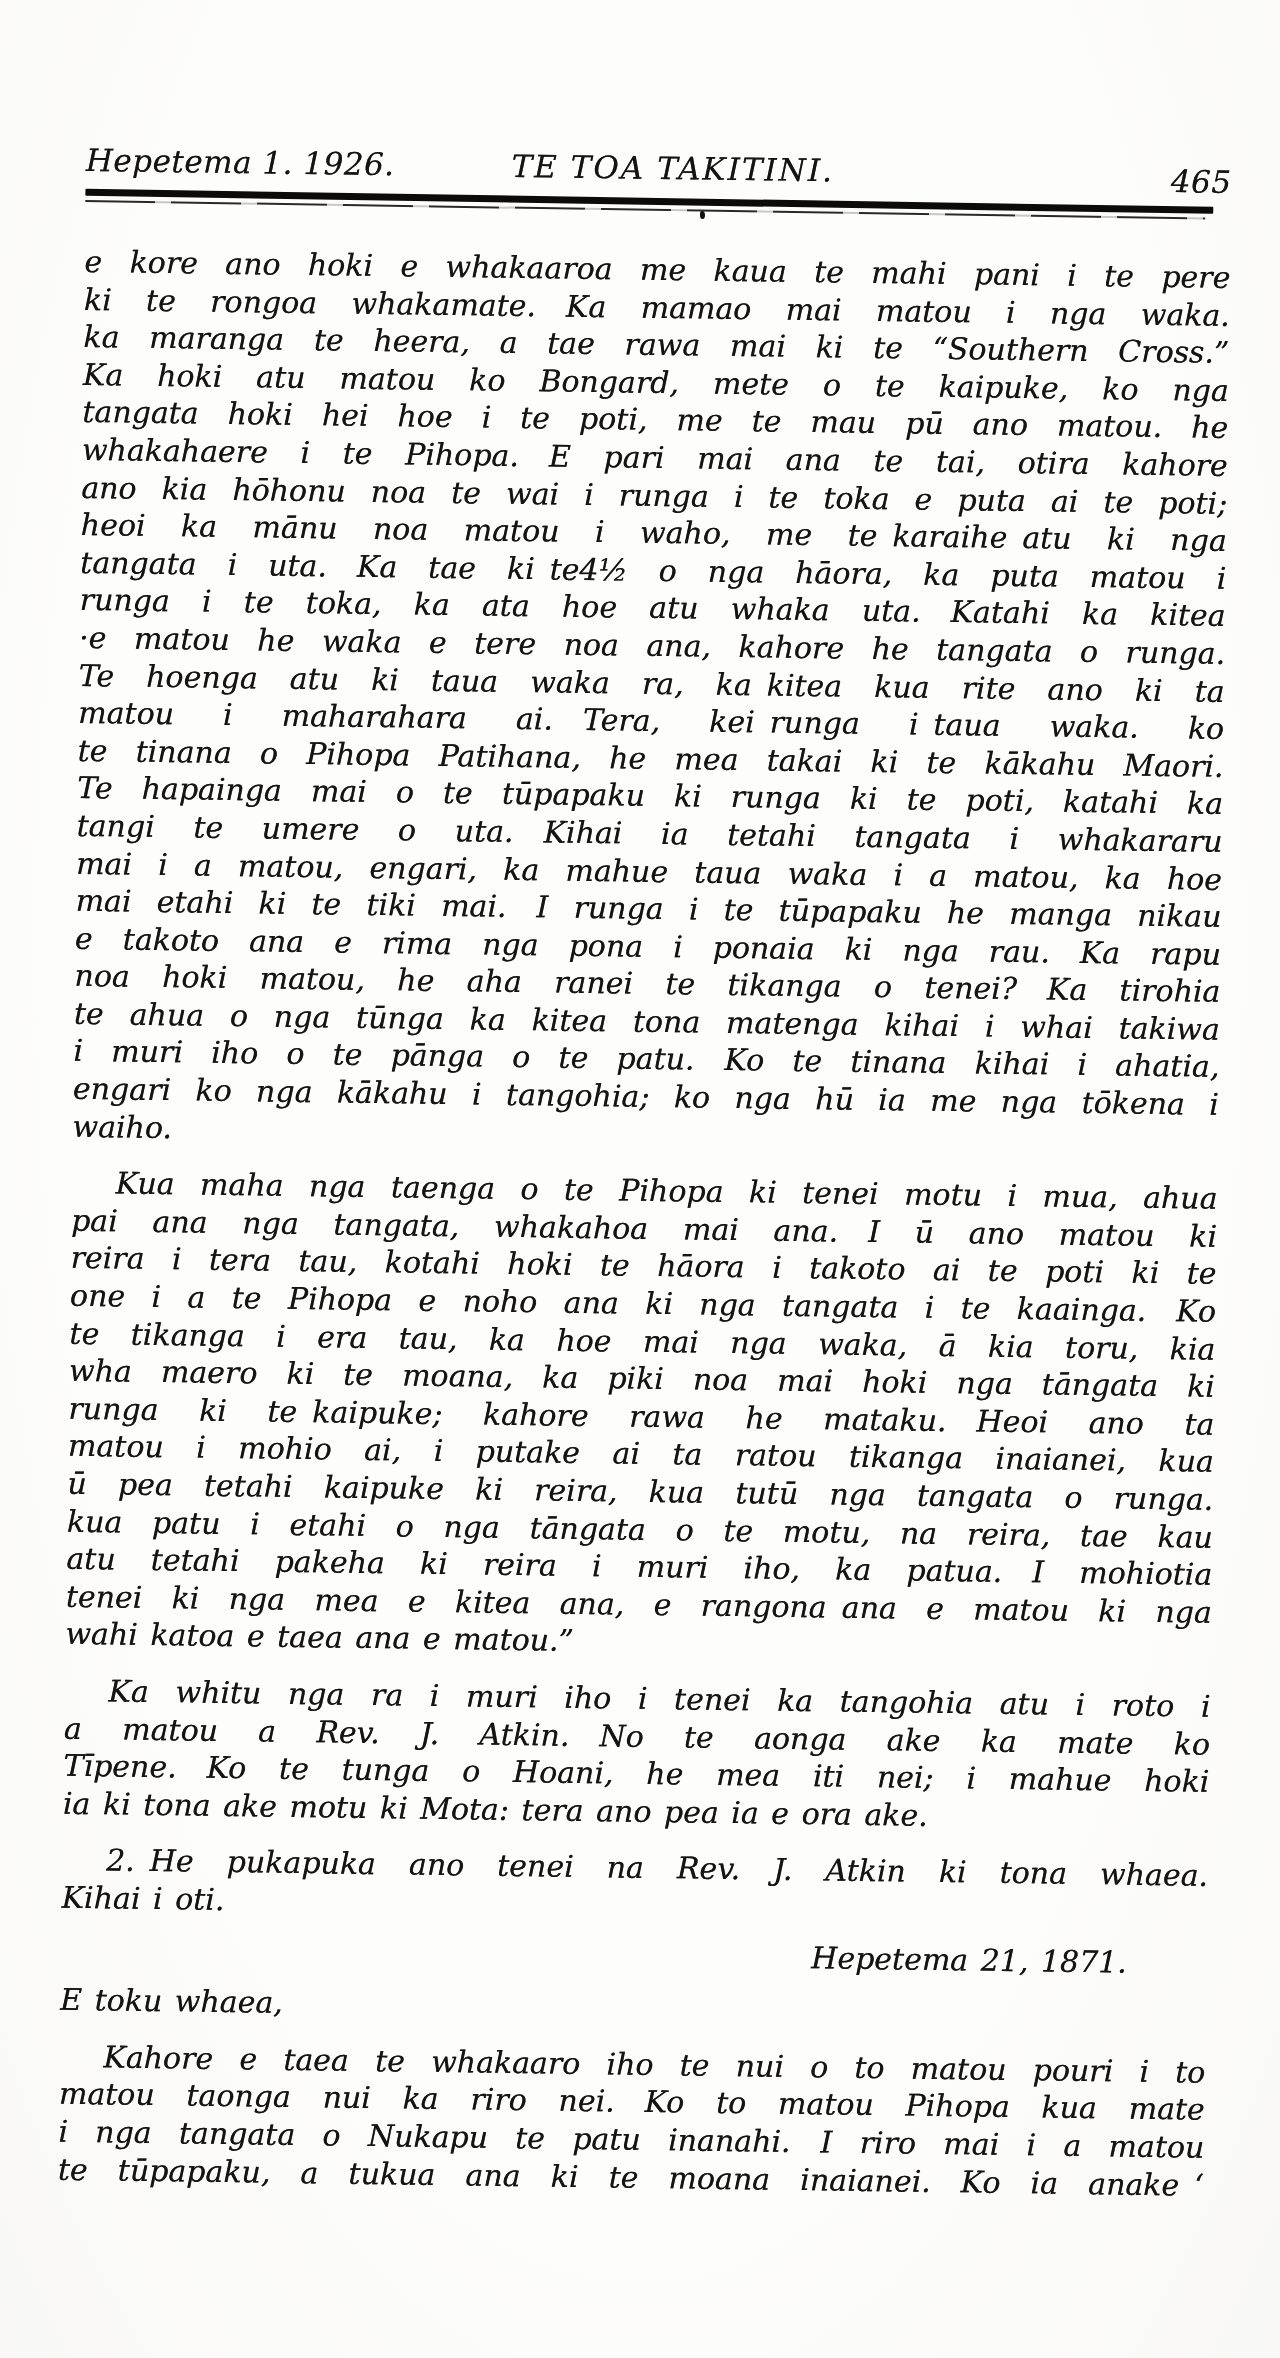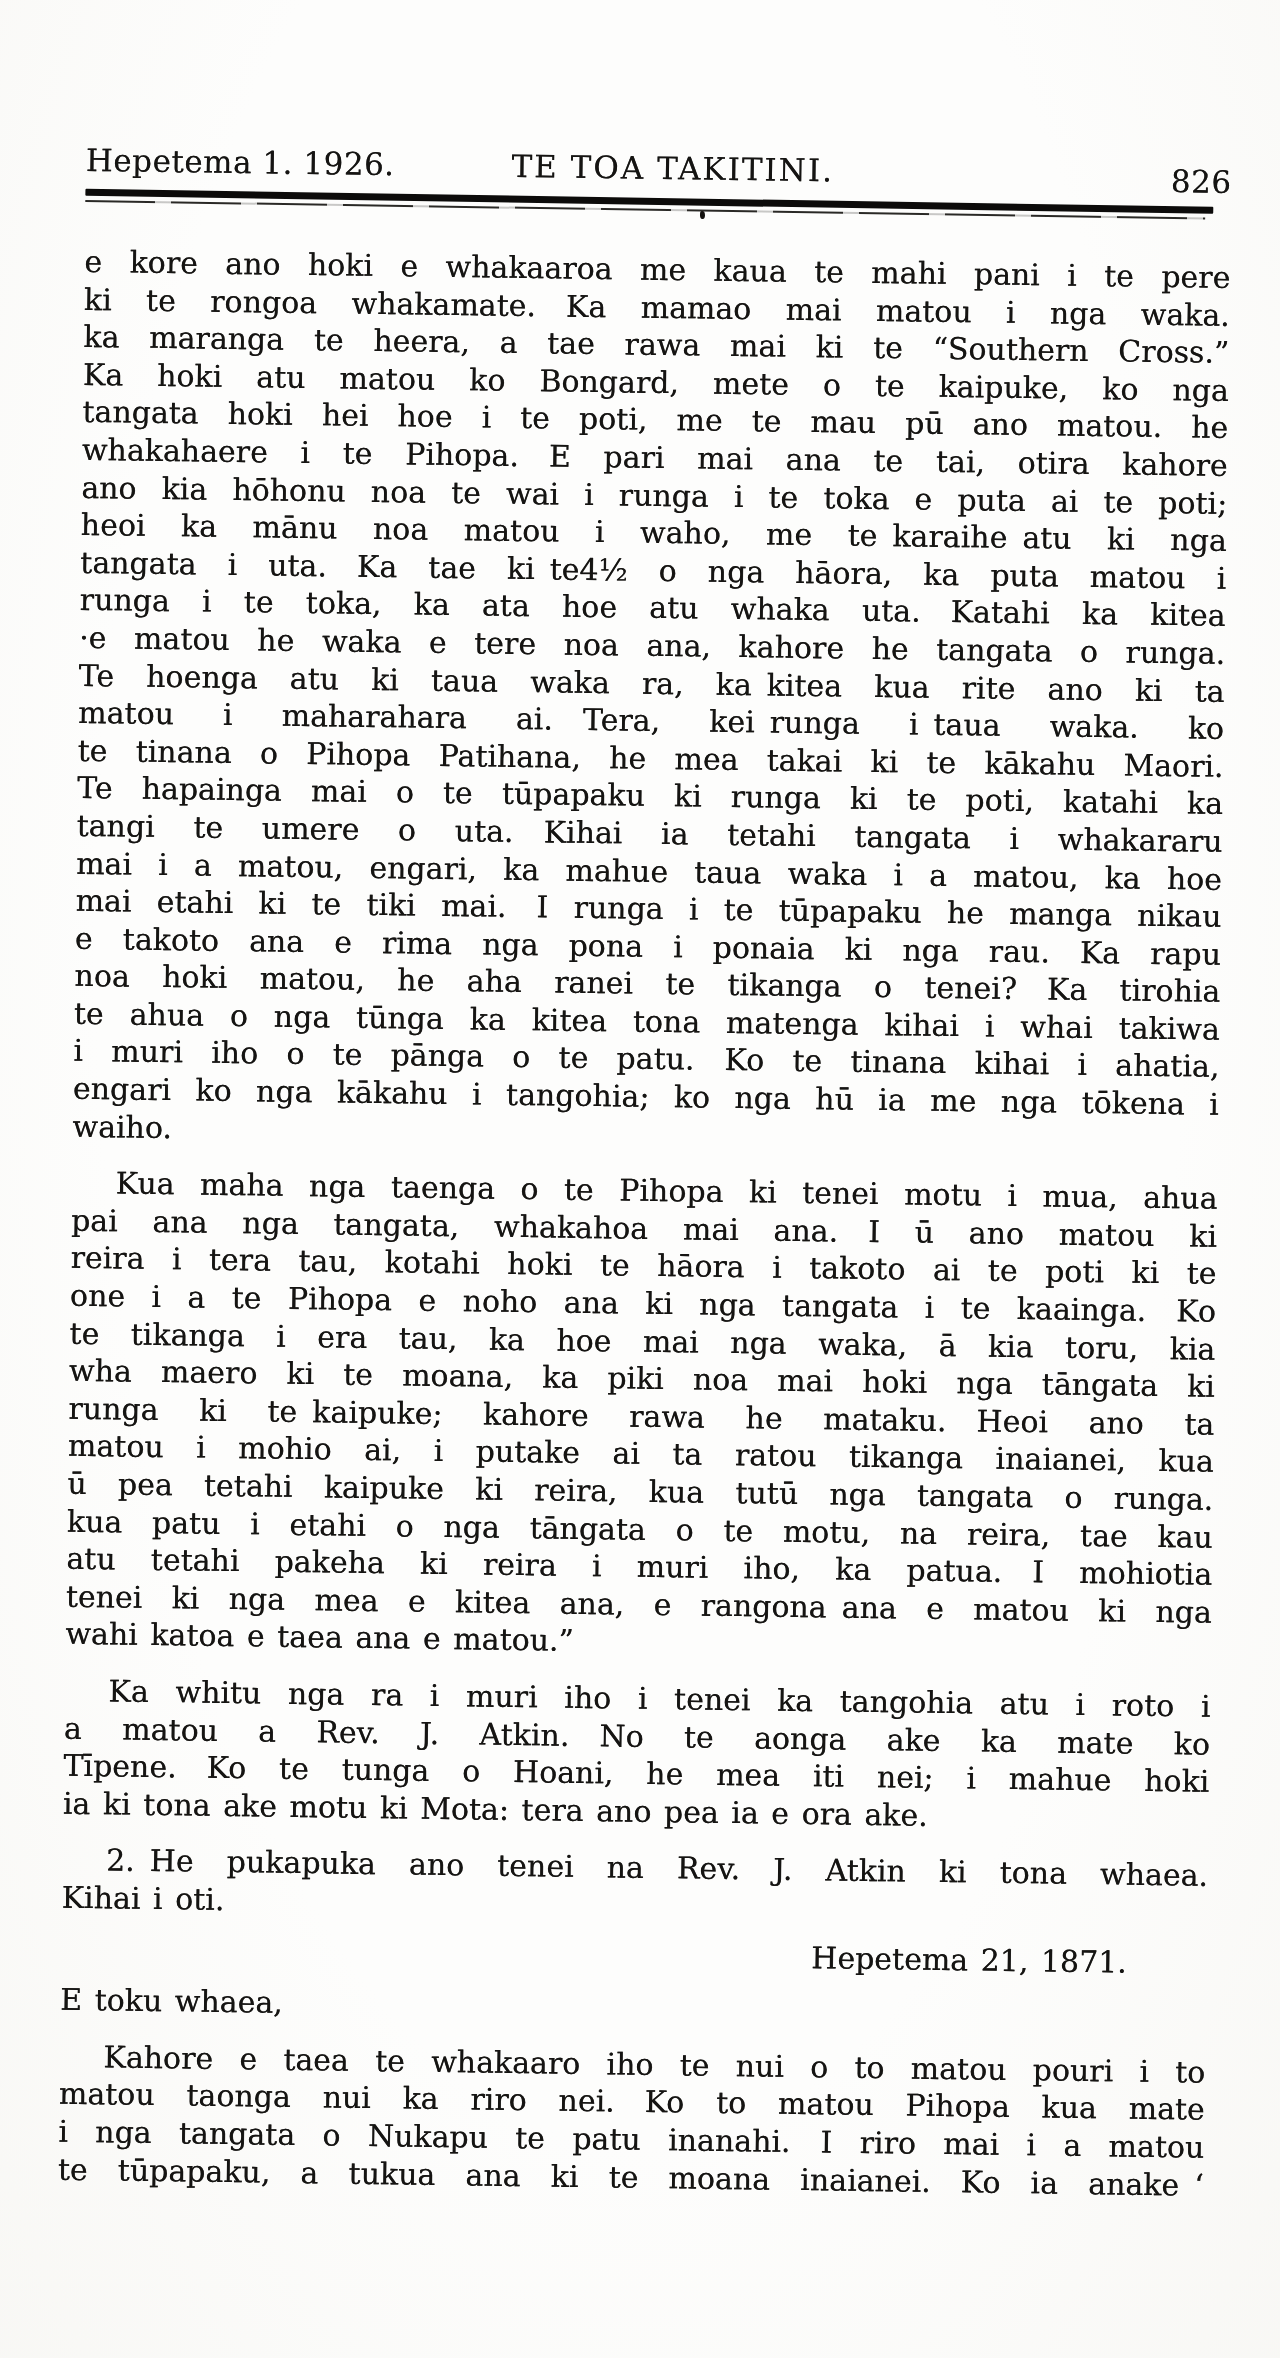--- a/index.html
+++ b/index.html
@@ -14,20 +14,21 @@
     position: relative;
     font-family: "DejaVu Serif", "Liberation Serif", serif;
     color: #151412;
   }
   .scan-page {
     position: absolute;
     inset: 0;
     background:
       radial-gradient(ellipse at 50% 40%, rgba(255,255,255,0) 60%, rgba(245,244,240,0.6) 100%),
       #fdfdfc;
+    font-style: italic;
   }
   .tilt {
     position: absolute;
     top: 0; left: 0;
     width: 1280px;
     transform: rotate(0.8deg);
     transform-origin: 90px 150px;
   }
   .content {
     padding: 142px 50px 0 86px;
@@ -95,21 +96,21 @@
 </head>
 <body>
 
 <div class="scan-page">
   <div class="tilt">
     <div class="content">
 
       <div class="header">
         <span class="h-left">Hepetema 1. 1926.</span>
         <span class="h-title">TE TOA TAKITINI.</span>
-        <span class="h-right">826</span>
+        <span class="h-right">465</span>
       </div>
 
       <div class="rule-wrap">
         <div class="rule-thick"></div>
         <div class="rule-thin"></div>
       </div>
 
       <main class="page-body">
           <div class="para">
             <div class="line">e kore ano hoki e whakaaroa me kaua te mahi pani i te pere</div>

